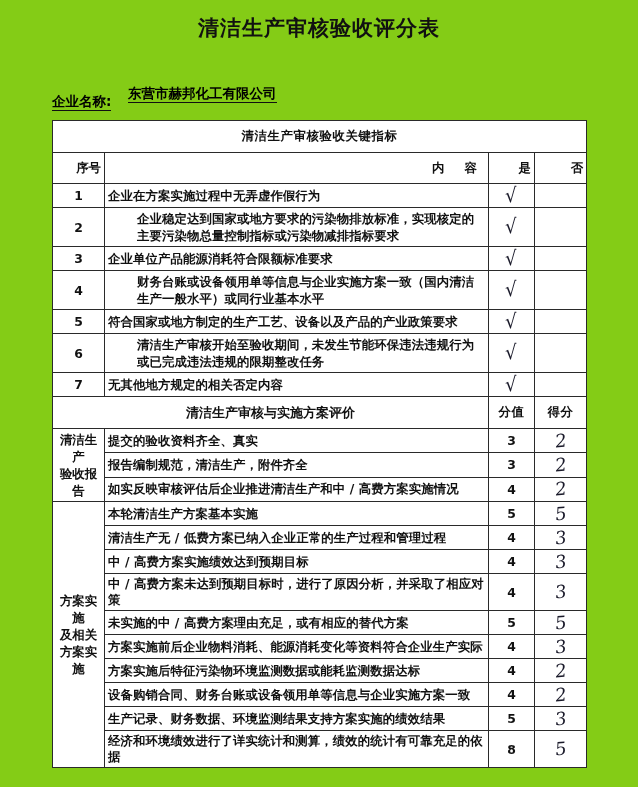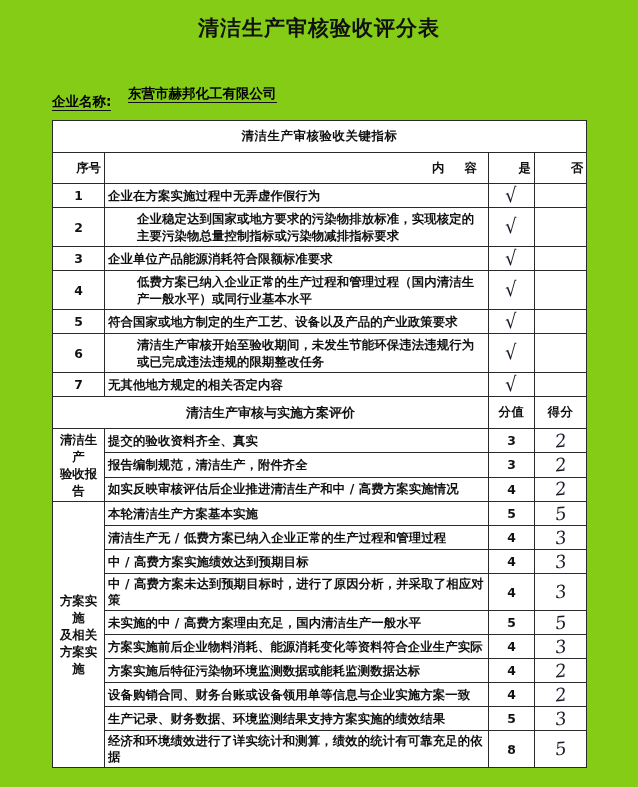--- a/index.html
+++ b/index.html
@@ -227,21 +227,21 @@
 
       <tr class="row-h1">
         <td class="idx-cell">3</td>
         <td class="content-cell">企业单位产品能源消耗符合限额标准要求</td>
         <td class="mark-cell"><span class="hand check">√</span></td>
         <td class="mark-cell"></td>
       </tr>
 
       <tr class="row-h2">
         <td class="idx-cell">4</td>
-        <td class="content-cell two-line">低费方案已纳入企业正常的生产过程和管理过程（国内清洁生产一般水平）或同行业基本水平</td>
+        <td class="content-cell two-line">财务台账或设备领用单等信息与企业实施方案一致（国内清洁生产一般水平）或同行业基本水平</td>
         <td class="mark-cell"><span class="hand check">√</span></td>
         <td class="mark-cell"></td>
       </tr>
 
       <tr class="row-h1">
         <td class="idx-cell">5</td>
         <td class="content-cell">符合国家或地方制定的生产工艺、设备以及产品的产业政策要求</td>
         <td class="mark-cell"><span class="hand check">√</span></td>
         <td class="mark-cell"></td>
       </tr>
@@ -305,21 +305,21 @@
         <td class="content-cell">中 / 高费方案实施绩效达到预期目标</td>
         <td class="points-cell">4</td>
         <td class="mark-cell"><span class="hand score">3</span></td>
       </tr>
       <tr class="row-h1">
         <td class="content-cell">中 / 高费方案未达到预期目标时，进行了原因分析，并采取了相应对策</td>
         <td class="points-cell">4</td>
         <td class="mark-cell"><span class="hand score">3</span></td>
       </tr>
       <tr class="row-h1">
-        <td class="content-cell">未实施的中 / 高费方案理由充足，国内清洁生产一般水平</td>
+        <td class="content-cell">未实施的中 / 高费方案理由充足，或有相应的替代方案</td>
         <td class="points-cell">5</td>
         <td class="mark-cell"><span class="hand score">5</span></td>
       </tr>
       <tr class="row-h1">
         <td class="content-cell">方案实施前后企业物料消耗、能源消耗变化等资料符合企业生产实际</td>
         <td class="points-cell">4</td>
         <td class="mark-cell"><span class="hand score">3</span></td>
       </tr>
       <tr class="row-h1">
         <td class="content-cell">方案实施后特征污染物环境监测数据或能耗监测数据达标</td>

